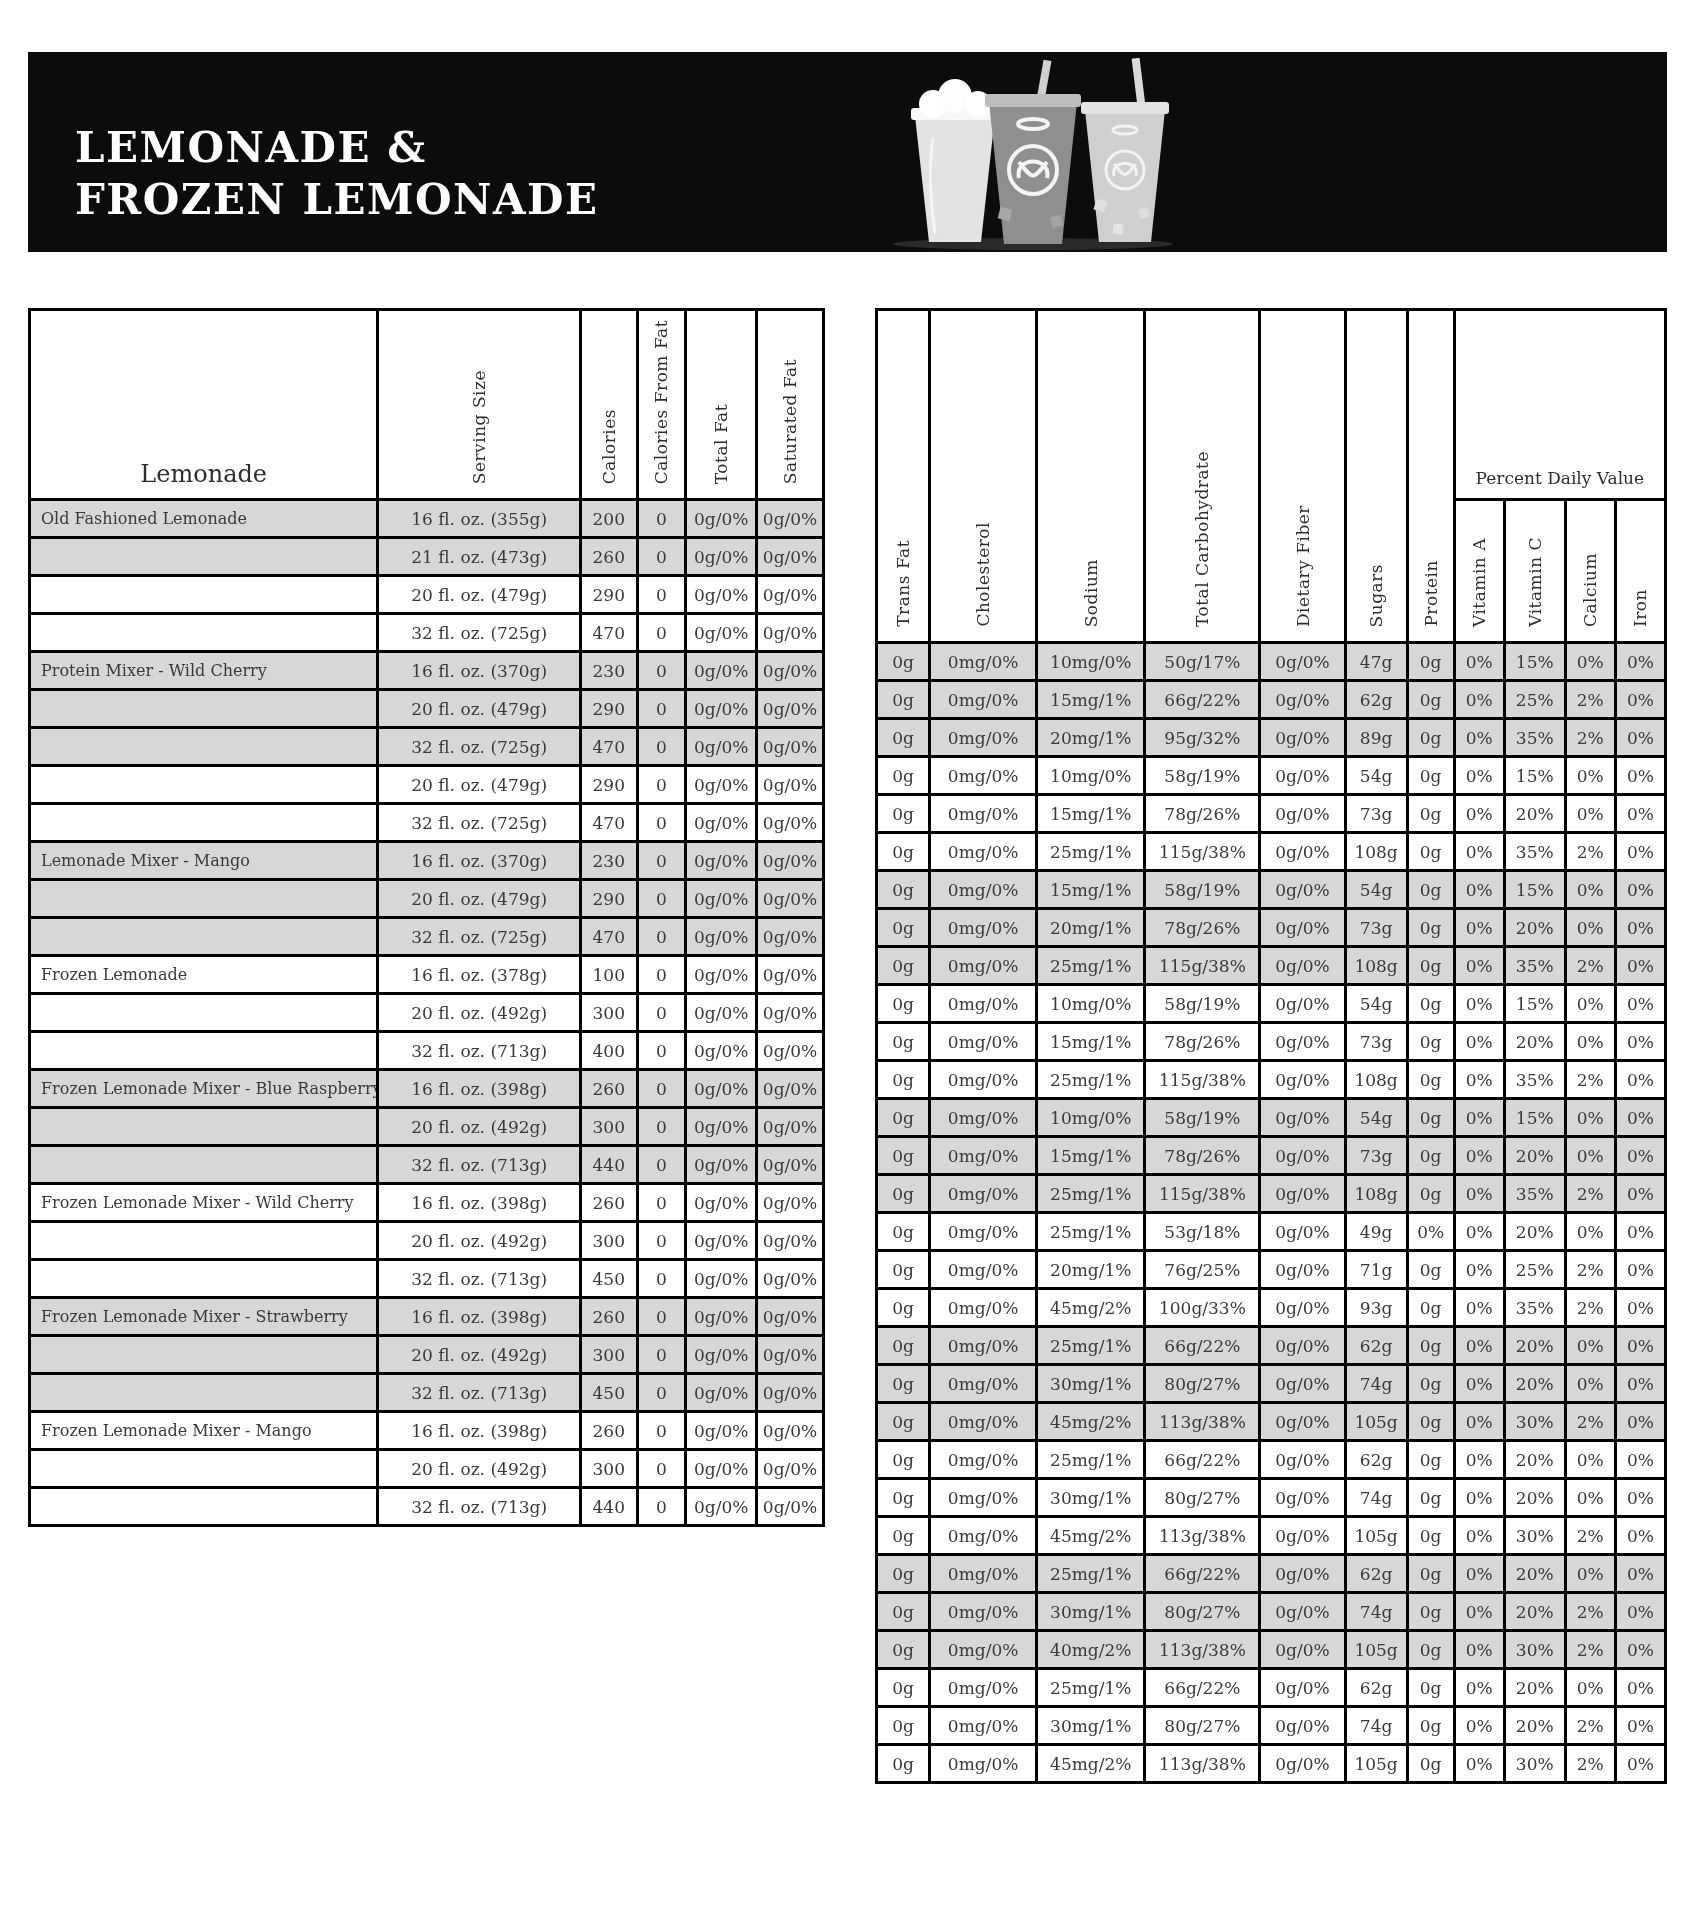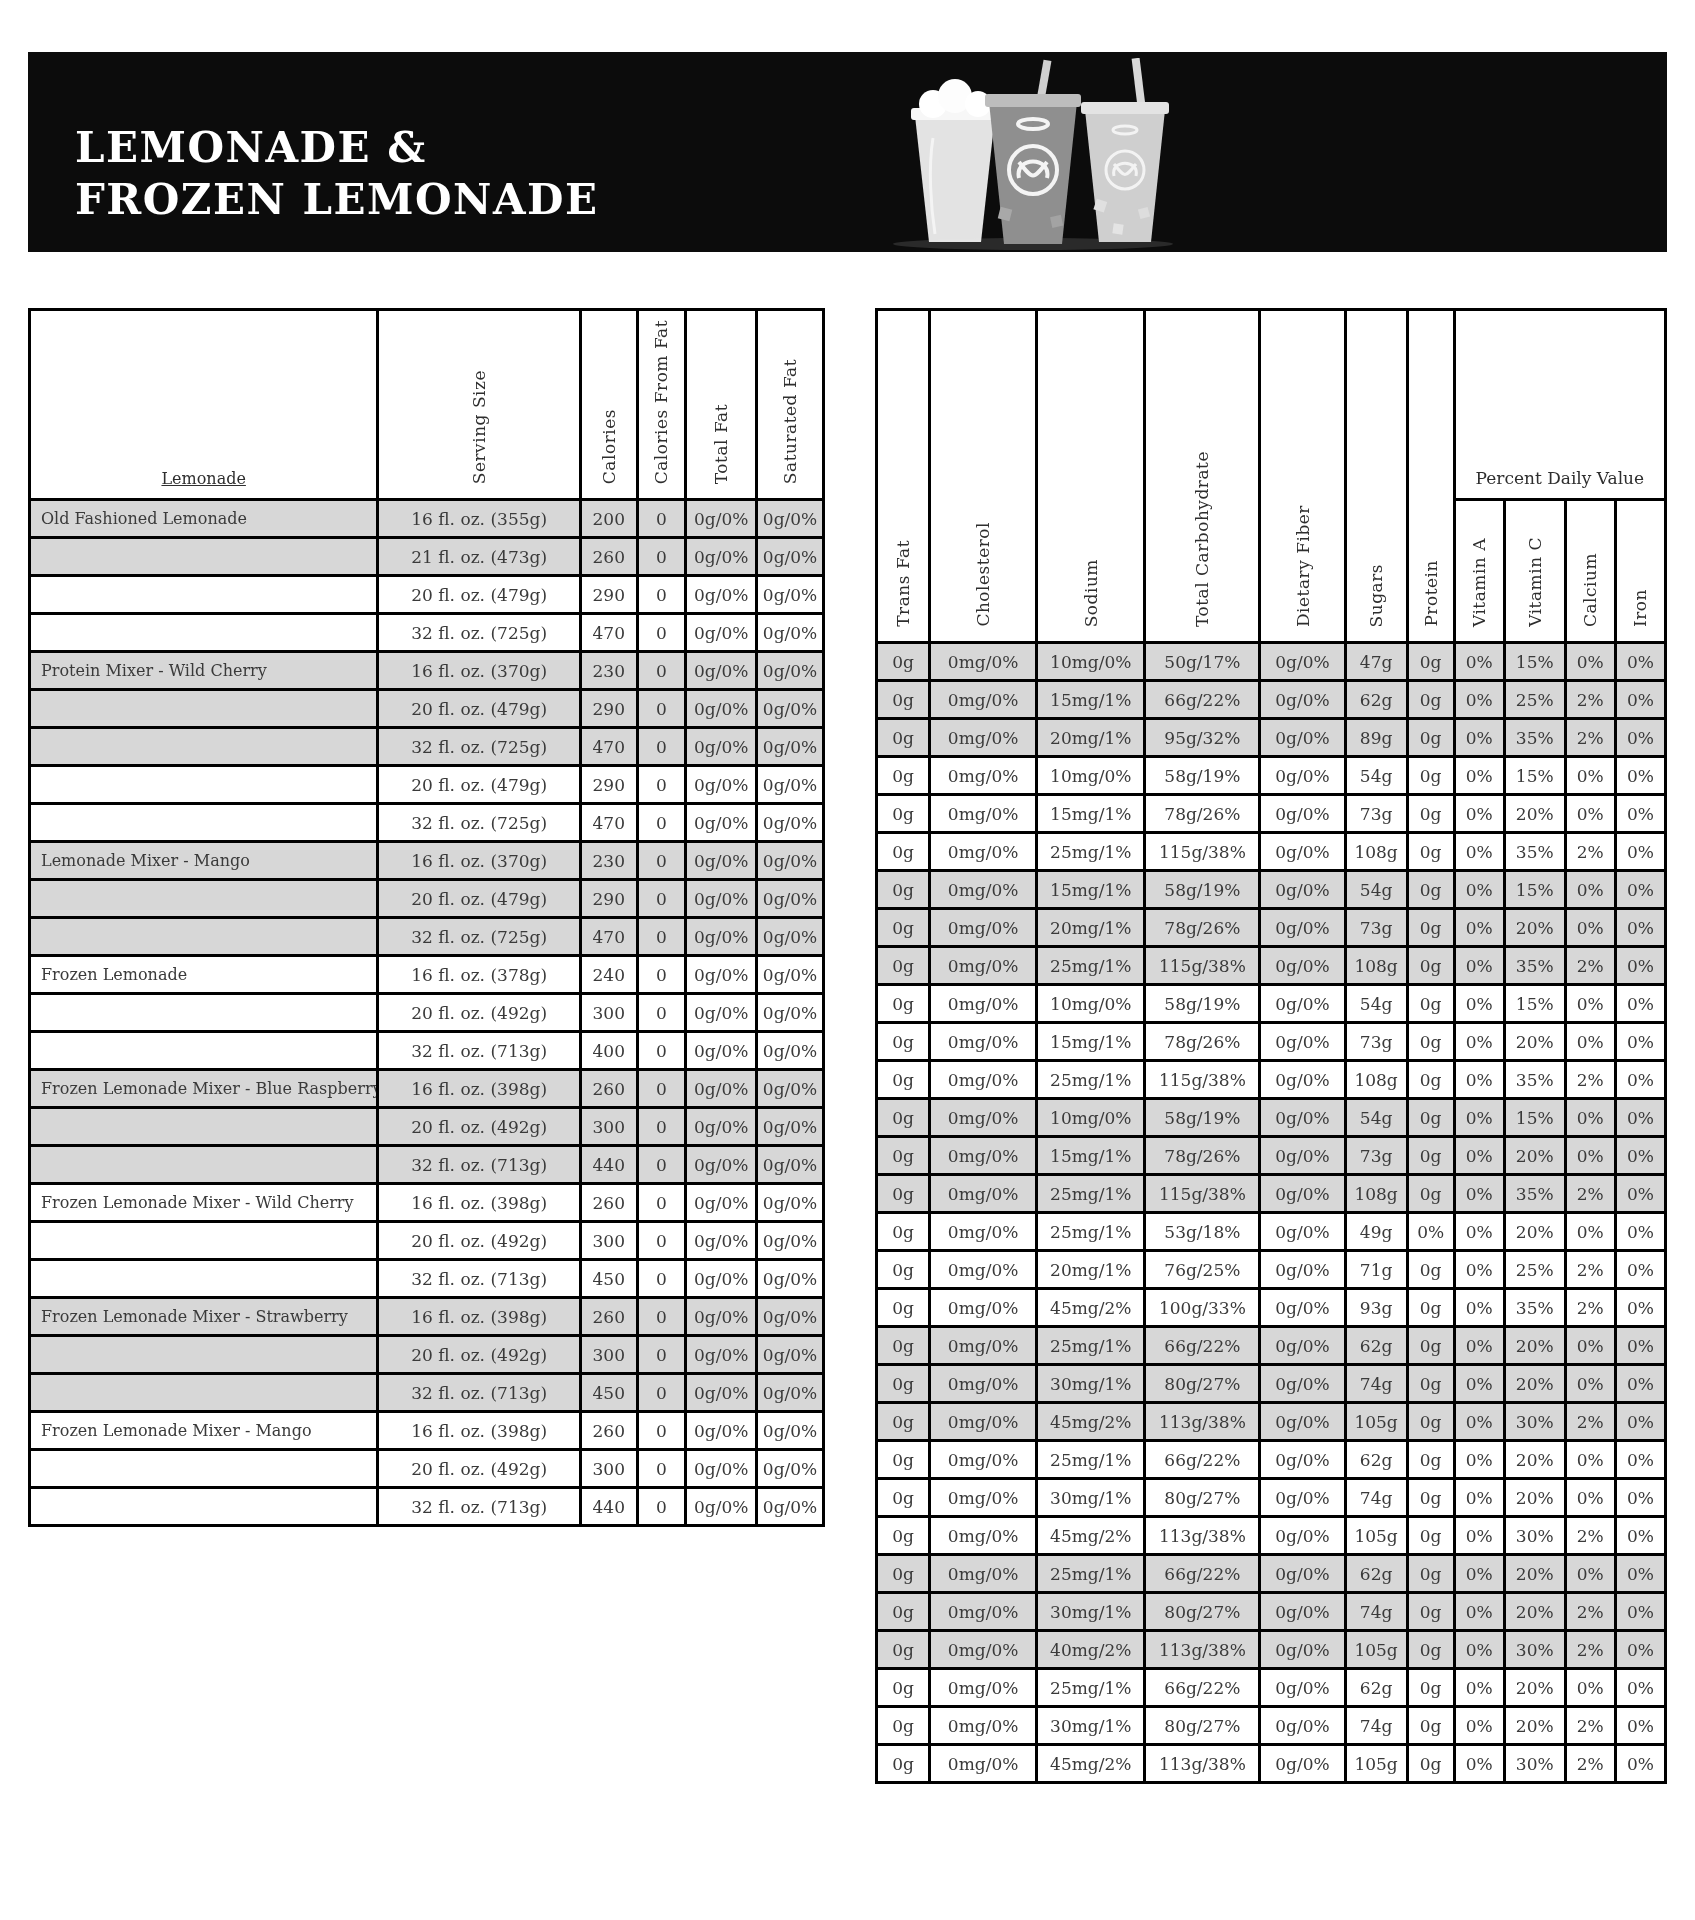--- a/index.html
+++ b/index.html
@@ -12,21 +12,21 @@
   .cups-wrap{position:absolute;left:845px;top:6px;width:320px;height:192px;}
   
   .tbl{position:absolute;top:308px;border-collapse:collapse;table-layout:fixed;}
   .tbl-left{left:28px;width:797px;}
   .tbl-right{left:875px;width:792px;}
   .tbl th,.tbl td{border:3px solid #000;}
   .tbl thead th{background:#ffffff;font-weight:normal;color:#2e2e2e;
       vertical-align:bottom;text-align:center;padding:0 0 10px 0;height:177px;}
   .vlabel{display:inline-block;writing-mode:vertical-rl;transform:rotate(180deg);
       font-size:17px;letter-spacing:.5px;white-space:nowrap;color:#2e2e2e;}
-  th.name-h{text-align:left;padding:0 0 10px 10px;font-size:16px;text-decoration:underline;}
+  th.name-h{text-align:left;padding:0 0 10px 10px;font-size:24px;}
   th.pdv-h{height:44px;vertical-align:middle;text-align:center;background:#d7d7d7;
       padding:0;font-size:17px;color:#2e2e2e;}
   .tbl thead th.sub-h{height:130px;}
   .tbl td{height:35px;padding:0 2px;font-size:17px;text-align:center;color:#3a3a3a;
       background:#ffffff;overflow:hidden;white-space:nowrap;}
   .tbl td.name{text-align:left;padding-left:10px;font-size:16px;}
   .tbl tr.shaded td{background:#d7d7d7;}
 </style>
 </head>
 <body>
@@ -193,21 +193,21 @@
           <td class="name"></td>
           <td>32 fl. oz. (725g)</td>
           <td>470</td>
           <td>0</td>
           <td>0g/0%</td>
           <td>0g/0%</td>
         </tr>
         <tr>
           <td class="name">Frozen Lemonade</td>
           <td>16 fl. oz. (378g)</td>
-          <td>240</td>
+          <td>100</td>
           <td>0</td>
           <td>0g/0%</td>
           <td>0g/0%</td>
         </tr>
         <tr>
           <td class="name"></td>
           <td>20 fl. oz. (492g)</td>
           <td>300</td>
           <td>0</td>
           <td>0g/0%</td>

